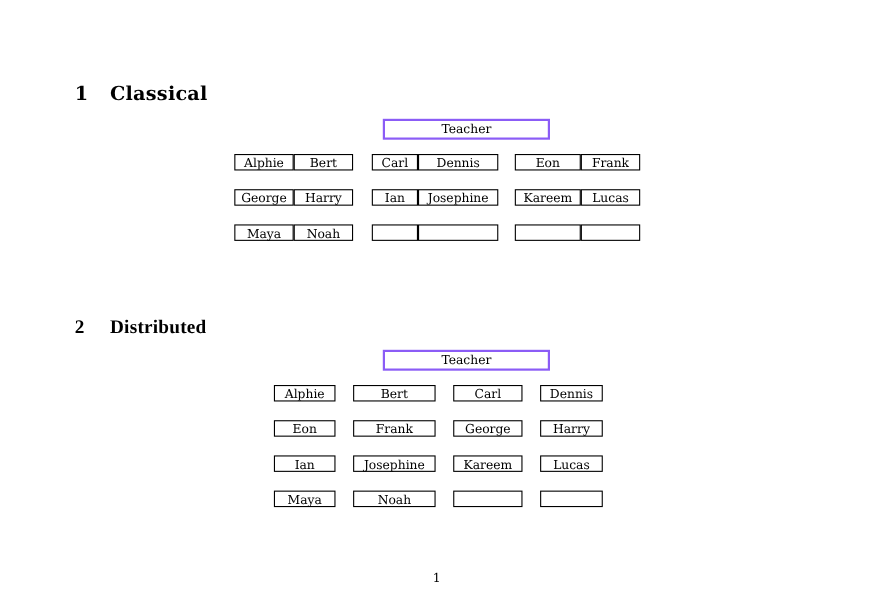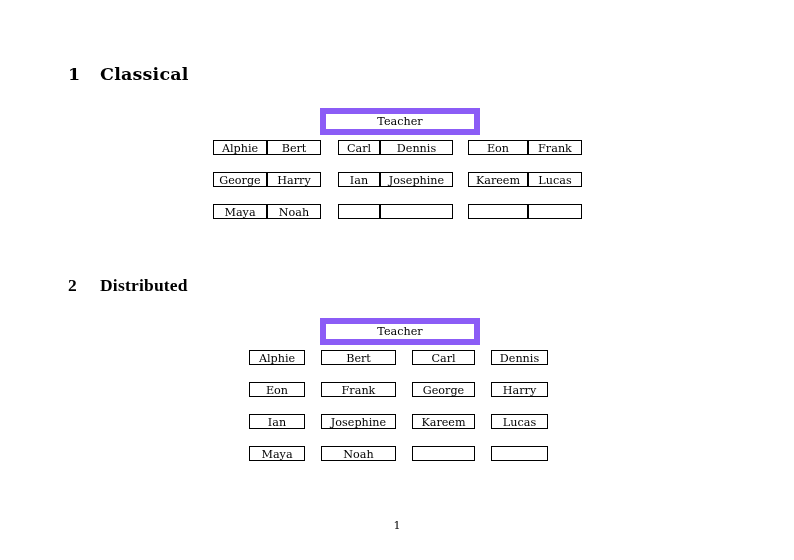--- a/index.html
+++ b/index.html
@@ -30,35 +30,37 @@
     letter-spacing: 0.2px;
     white-space: nowrap;
     line-height: 1;
   }
   .section-heading .sec-num {
     display: inline-block;
     width: 32px;
   }
   .section-heading .sec-title {
     display: inline-block;
+    margin-top: 12px;
   }
 
   #heading-classical { left: 68px; top: 66px; }
   #heading-distributed { left: 68px; top: 277px; font-family: Liberation Serif, serif; }
 
   
   .teacher-box {
     position: absolute;
     width: 148px;
     height: 15px;
-    border: 6px solid #8b5cf6;
+    border: 2px solid #8b5cf6;
     text-align: center;
     line-height: 15px;
     font-size: 11.2px;
     white-space: nowrap;
+    margin-left: 28px;
   }
   #teacher-classical { left: 320px; top: 108px; }
   #teacher-distributed { left: 320px; top: 318px; }
 
   
   
   .group-classical {
     position: absolute;
   }
   .group-classical .grow {

